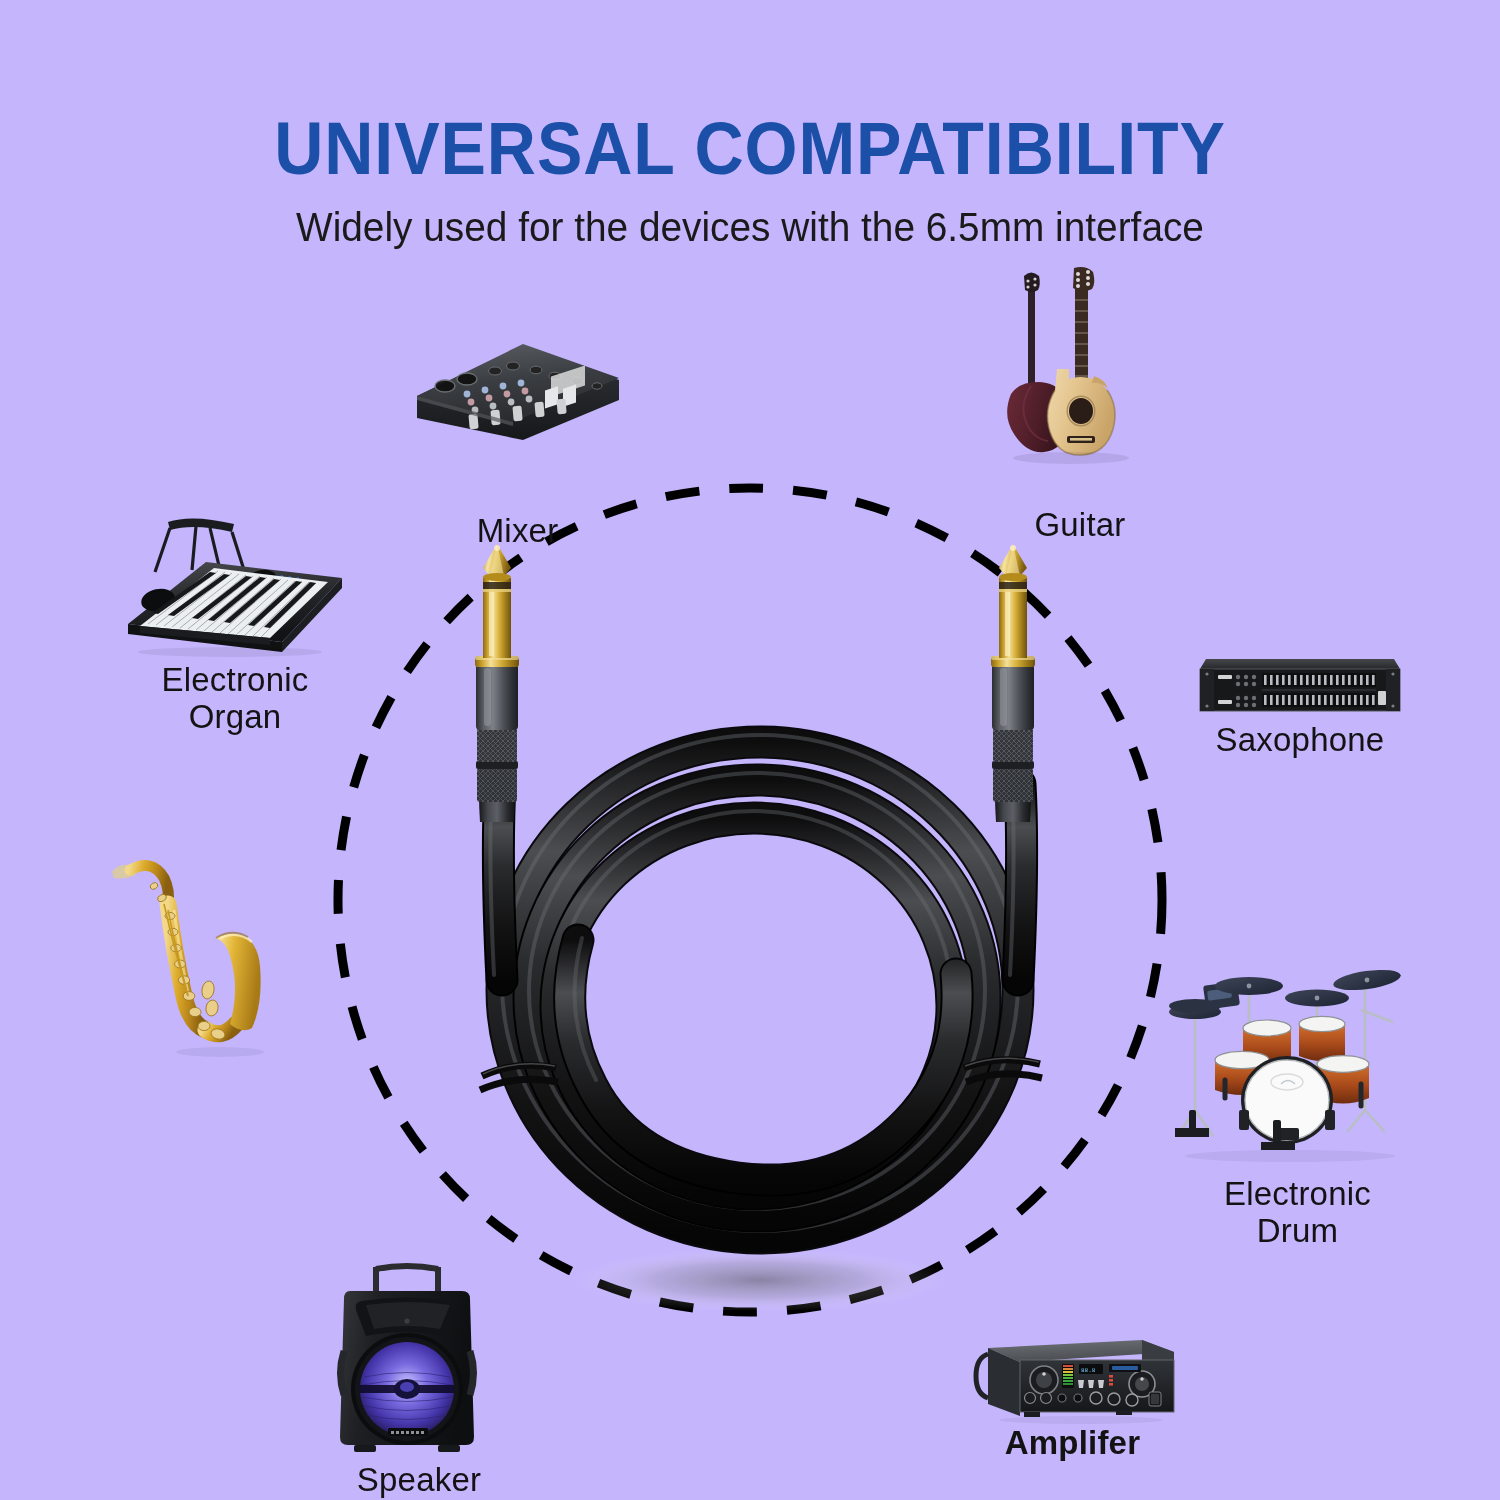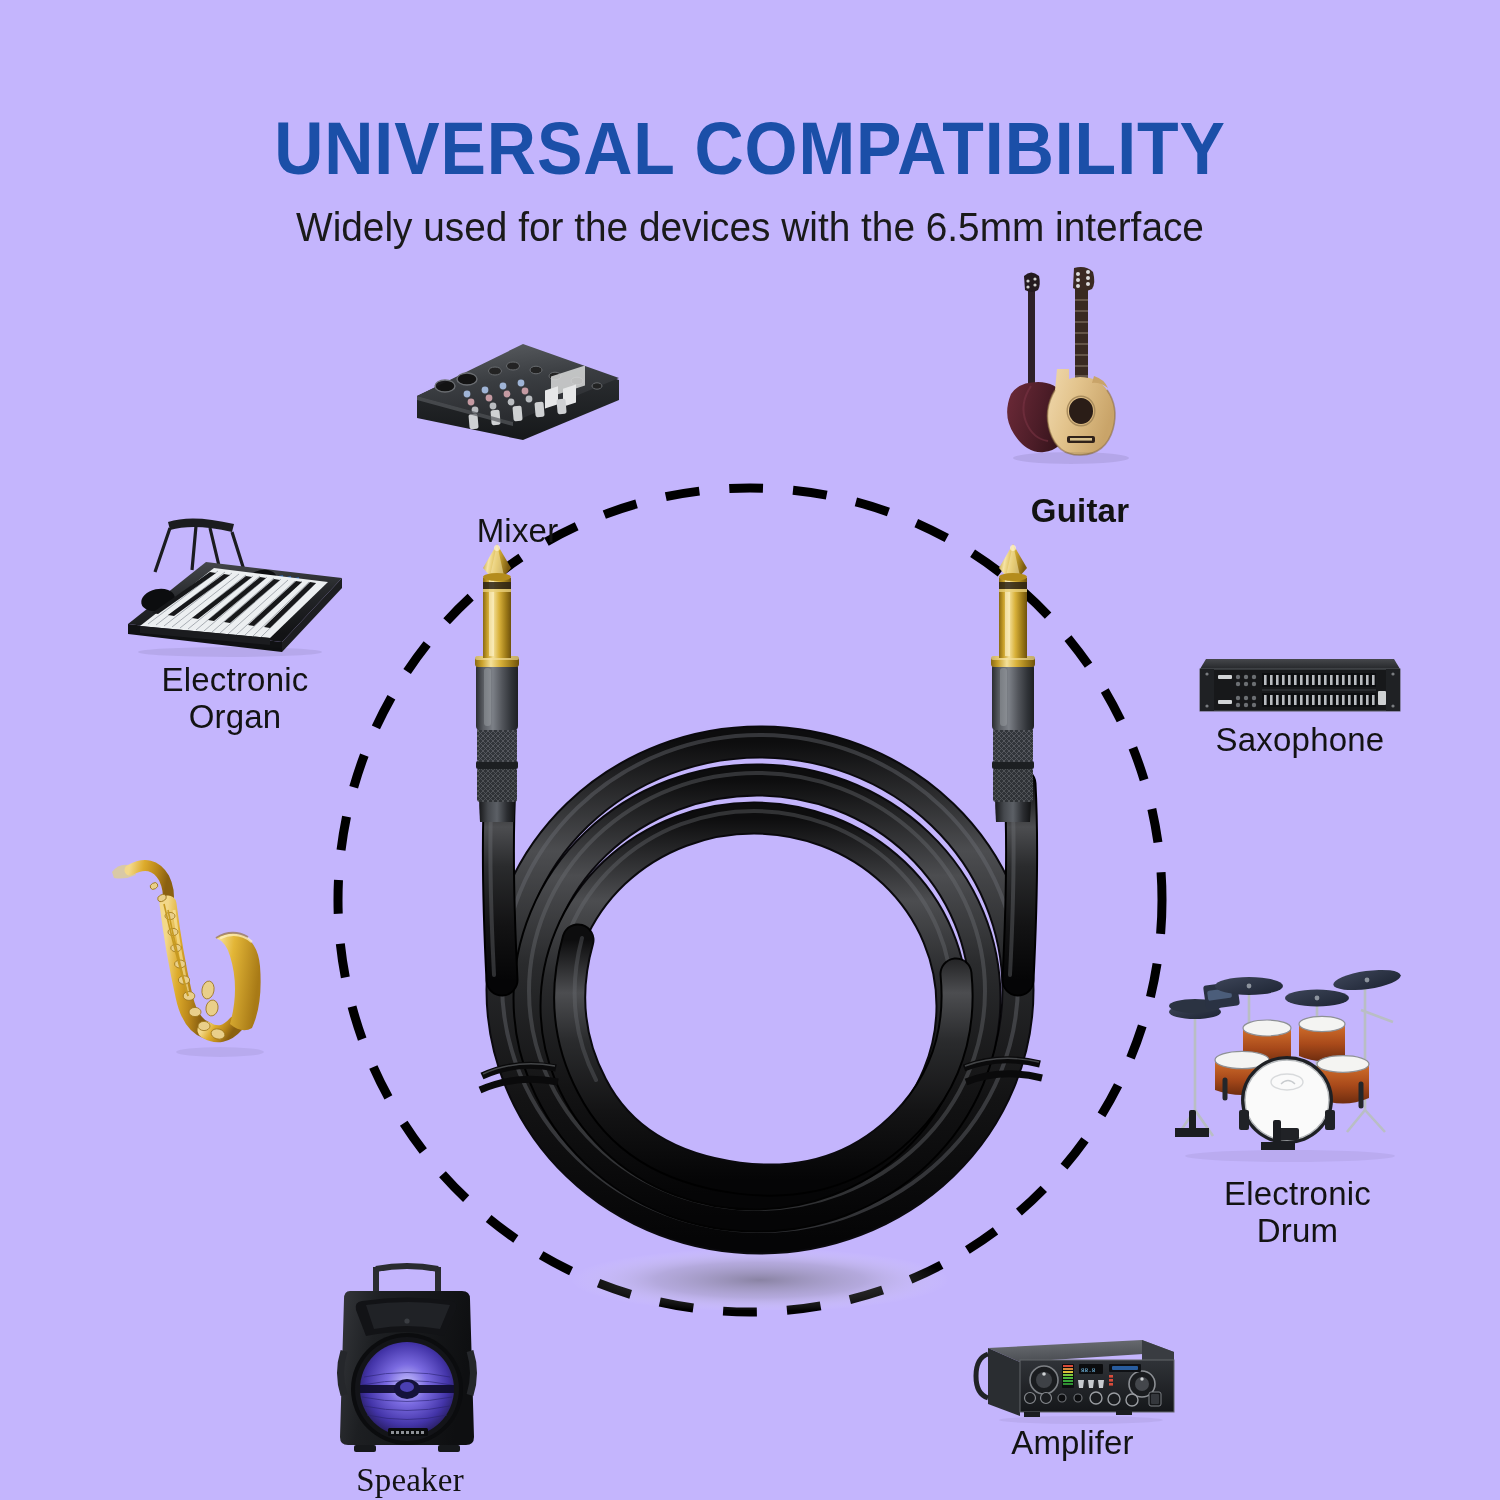--- a/index.html
+++ b/index.html
@@ -218,21 +218,21 @@
 
         <rect x="72" y="170" width="28" height="7" rx="2" fill="#2f2119"></rect>
         <rect x="75" y="172" width="22" height="2.6" fill="#d8c18d"></rect>
 
         <path d="M60 124 q-12 20 -5 42 q8 24 31 23 q25 -1 32 -26 q6 -22 -6 -39" fill="none" stroke="#8d6f43" stroke-width="1.6" opacity="0.6"></path>
       </g>
 
       <ellipse cx="76" cy="192" rx="58" ry="6" fill="#000" opacity="0.08"></ellipse>
     </svg>
   </div>
-  <div class="dev-label" style="left:970px; top:493px; width:220px;font-weight:bold;">Guitar</div>
+  <div class="dev-label" style="left:970px; top:507px; width:220px;">Guitar</div>
 
   <div class="device" style="left:110px; top:514px; width:240px; height:150px;">
     <svg viewBox="0 0 240 150" width="240" height="150">
       <defs>
         <linearGradient id="kbBody" x1="0" y1="0" x2="0.2" y2="1">
           <stop offset="0%" stop-color="#4a4c50"></stop>
           <stop offset="50%" stop-color="#26282b"></stop>
           <stop offset="100%" stop-color="#121315"></stop>
         </linearGradient>
       </defs>
@@ -603,21 +603,21 @@
         <rect x="101" y="166" width="3" height="3"></rect>
       </g>
 
       <rect x="34" y="180" width="22" height="7" rx="2" fill="#16181b"></rect>
       <rect x="118" y="180" width="22" height="7" rx="2" fill="#16181b"></rect>
 
       <path d="M24 86 q-7 22 0 44" fill="none" stroke="#25272b" stroke-width="7"></path>
       <path d="M150 86 q7 22 0 44" fill="none" stroke="#25272b" stroke-width="7"></path>
     </svg>
   </div>
-  <div class="dev-label" style="left:310px; top:1462px; width:200px;font-family:Liberation Serif, serif;">Speaker</div>
+  <div class="dev-label" style="left:319px; top:1462px; width:200px;">Speaker</div>
 
   <div class="device" style="left:966px; top:1334px; width:215px; height:92px;">
     <svg viewBox="0 0 215 92" width="215" height="92">
       <defs>
         <linearGradient id="ampTop" x1="0" y1="0" x2="0.3" y2="1">
           <stop offset="0%" stop-color="#6e7176"></stop>
           <stop offset="100%" stop-color="#4a4d52"></stop>
         </linearGradient>
         <linearGradient id="ampFace" x1="0" y1="0" x2="0" y2="1">
           <stop offset="0%" stop-color="#303338"></stop>
@@ -682,21 +682,21 @@
       <rect x="183" y="58" width="12" height="14" rx="2" fill="#16181b" stroke="#7d8085" stroke-width="1"></rect>
       <rect x="185" y="60" width="8" height="10" rx="1" fill="#34373c"></rect>
 
       <path d="M22 20 q-12 4 -12 22 q0 18 12 22" fill="none" stroke="#202226" stroke-width="5"></path>
 
       <rect x="58" y="78" width="16" height="5" fill="#1b1d20"></rect>
       <rect x="150" y="76" width="16" height="5" fill="#1b1d20"></rect>
       <ellipse cx="115" cy="86" rx="82" ry="4" fill="#000" opacity="0.05"></ellipse>
     </svg>
   </div>
-  <div class="dev-label" style="left:955px; top:1425px; width:235px;">Amplifer</div>
+  <div class="dev-label" style="left:955px; top:1425px; width:235px;font-weight:bold;">Amplifer</div>
 
   <svg id="cable-group" viewBox="0 0 680 790">
     <defs>
 
       <linearGradient id="goldShaft" x1="0" y1="0" x2="1" y2="0">
         <stop offset="0%" stop-color="#8a6a13"></stop>
         <stop offset="16%" stop-color="#caa12b"></stop>
         <stop offset="36%" stop-color="#f4e09a"></stop>
         <stop offset="58%" stop-color="#d8b13a"></stop>
         <stop offset="82%" stop-color="#9d7a18"></stop>

